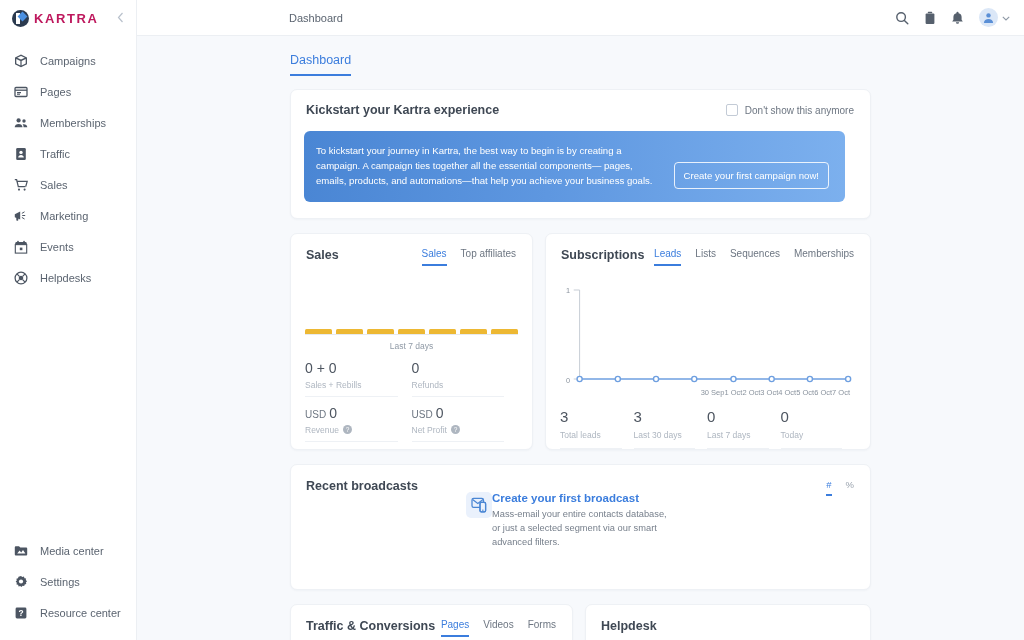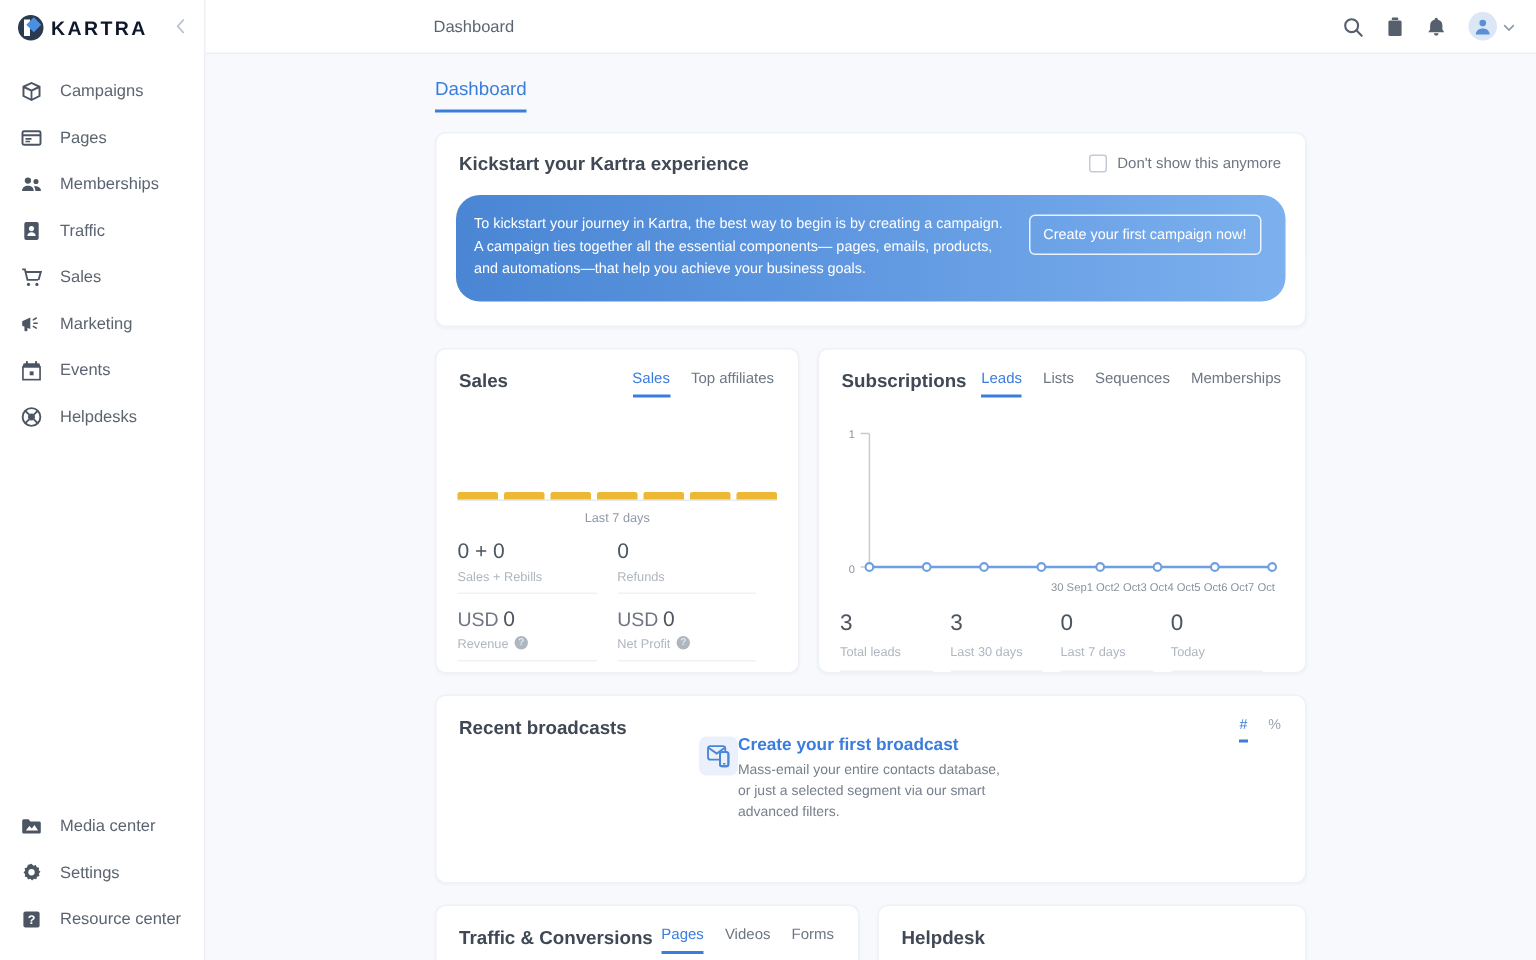--- a/index.html
+++ b/index.html
@@ -39,21 +39,21 @@
   }
   .logo-mark::after {
     content: ""; position: absolute;
     left: 7px; top: 3.5px;
     width: 7px; height: 7px;
     background: #4a90e2;
     transform: rotate(45deg);
   }
   .logo-text {
     font-size: 13px; font-weight: bold;
-    color: #0f172a; letter-spacing: 1.6px;
+    color: #be185d; letter-spacing: 1.6px;
   }
   .collapse-btn {
     margin-left: auto;
     color: #b9c1cc; font-size: 12px;
     cursor: pointer; line-height: 1;
     padding-right: 2px;
   }
   .nav { padding-top: 9px; }
   .nav-item {
     height: 31px;
@@ -149,24 +149,24 @@
   .kick-dismiss {
     margin-left: auto; display: flex; align-items: center; gap: 7px;
     cursor: pointer;
   }
   .checkbox {
     width: 12px; height: 12px; border: 1px solid #c3cbd6;
     border-radius: 2px; background: #fff; flex-shrink: 0;
   }
   .kick-dismiss-label { font-size: 10px; color: #6d7682; }
   .kick-banner {
-    margin: 14px 13px 16px 13px;
-    border-radius: 16px;
+    margin: 14px 25px 16px 13px;
+    border-radius: 6px;
     background: linear-gradient(90deg, #4a86d4 0%, #5e97e0 45%, #7cb0ee 100%);
-    display: flex; align-items: flex-start;
+    display: flex; align-items: flex-end;
     padding: 13px 16px 13px 12px;
     gap: 10px;
   }
   .kick-text {
     font-size: 9.6px; color: #fff; line-height: 1.55;
     flex: 1;
   }
   .kick-btn {
     border: 1px solid rgba(255,255,255,0.85);
     border-radius: 4px;
@@ -207,21 +207,21 @@
     display: flex; flex-wrap: wrap;
     padding: 8px 14px 0 14px;
   }
   .stat {
     width: 50%; padding-right: 14px; padding-bottom: 7px;
   }
   .stat-val {
     font-size: 14px; color: #4d5560; line-height: 1.35;
     display: flex; align-items: baseline; gap: 3px;
   }
-  .stat-cur { font-size: 13px; color: #6d7682; }
+  .stat-cur { font-size: 10px; color: #6d7682; }
   .stat-lbl {
     font-size: 8.5px; color: #aeb6c0;
     padding: 2px 0 6px 0;
     border-bottom: 1px solid #eef1f5;
     display: flex; align-items: flex-start; gap: 4px;
   }
   .qmark {
     width: 9px; height: 9px; border-radius: 50%;
     background: #aeb6c0; color: #fff;
     font-size: 6.5px; line-height: 9px; text-align: center;

